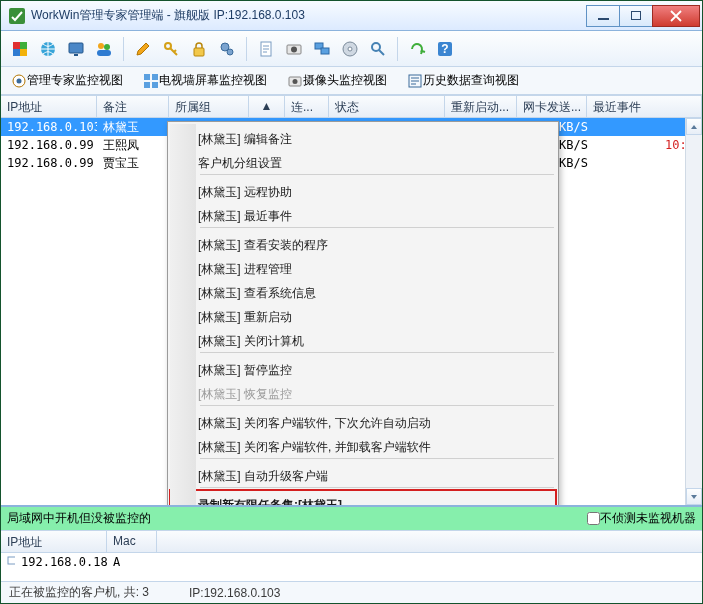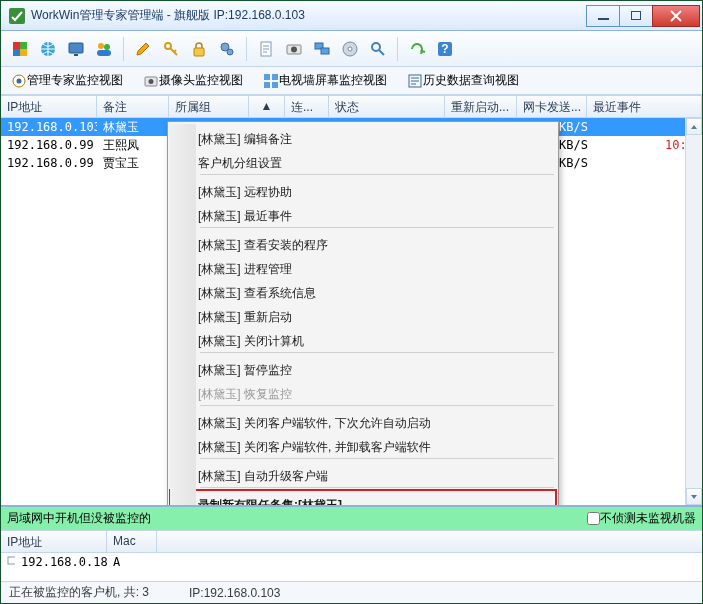--- a/index.html
+++ b/index.html
@@ -188,36 +188,36 @@
           <svg viewBox="0 0 16 16">
             <circle cx="8" cy="8" r="6" fill="#fff" stroke="#b37500"></circle>
             <circle cx="8" cy="8" r="2.5" fill="#3a6a9a"></circle>
           </svg>
         </span>
       <span>管理专家监控视图</span>
     </div>
     <div class="vbtn">
       <span class="vi">
           <svg viewBox="0 0 16 16">
-            <rect x="2" y="4" width="12" height="9" rx="1" fill="#e6e6e6" stroke="#888"></rect>
-            <circle cx="8" cy="8.5" r="2.5" fill="#555"></circle>
-          </svg>
-        </span>
-      <span>摄像头监控视图</span>
-    </div>
-    <div class="vbtn">
-      <span class="vi">
-          <svg viewBox="0 0 16 16">
             <rect x="1" y="1" width="6" height="6" fill="#5aa0e0"></rect>
             <rect x="9" y="1" width="6" height="6" fill="#5aa0e0"></rect>
             <rect x="1" y="9" width="6" height="6" fill="#5aa0e0"></rect>
             <rect x="9" y="9" width="6" height="6" fill="#5aa0e0"></rect>
           </svg>
         </span>
       <span>电视墙屏幕监控视图</span>
+    </div>
+    <div class="vbtn">
+      <span class="vi">
+          <svg viewBox="0 0 16 16">
+            <rect x="2" y="4" width="12" height="9" rx="1" fill="#e6e6e6" stroke="#888"></rect>
+            <circle cx="8" cy="8.5" r="2.5" fill="#555"></circle>
+          </svg>
+        </span>
+      <span>摄像头监控视图</span>
     </div>
     <div class="vbtn">
       <span class="vi">
           <svg viewBox="0 0 16 16">
             <rect x="2" y="2" width="12" height="12" fill="none" stroke="#3a6a9a"></rect>
             <path d="M4 5h8M4 8h8M4 11h5" stroke="#3a6a9a"></path>
           </svg>
         </span>
       <span>历史数据查询视图</span>
     </div>

